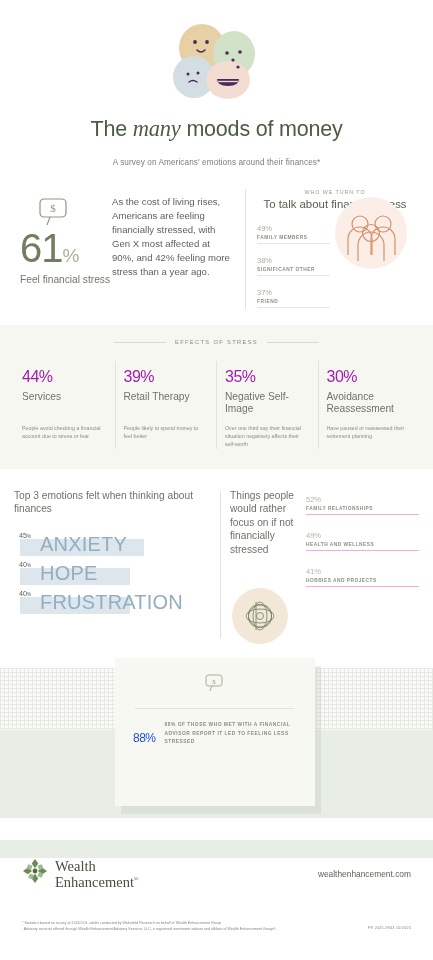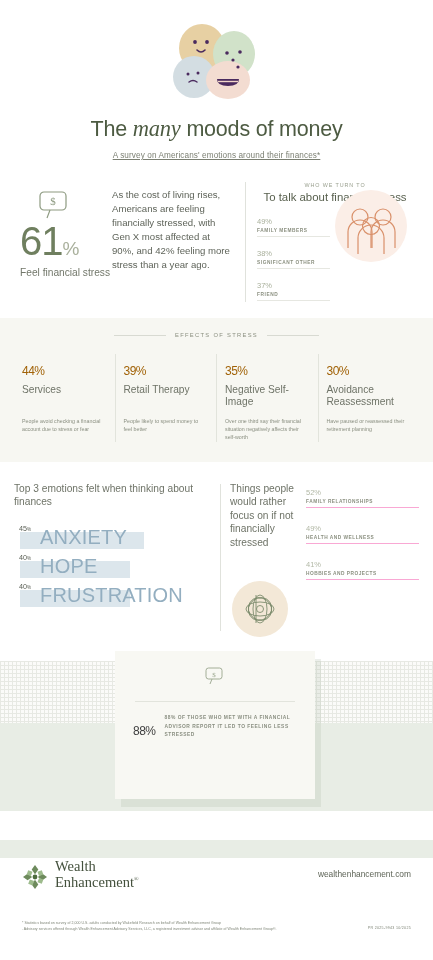--- a/index.html
+++ b/index.html
@@ -23,25 +23,24 @@
     color: #4d5b42;
     letter-spacing: -0.2px;
     font-family: "Liberation Sans", sans-serif;
   }
   .title .em {
     font-family: "Liberation Serif", serif;
     font-style: italic;
     font-size: 22.5px;
   }
   .subtitle {
-    margin-top: 9px;
+    margin-top: 16px;
     font-size: 8.2px;
     color: #7b7f72;
     letter-spacing: 0.1px;
-    text-decoration: underline;
   }
 
   
   .sec1 { display: flex; padding: 22px 20px 0 20px; height: 150px; }
   .s1-left { width: 92px; padding-top: 8px; }
   .bubble-icon { width: 38px; height: 30px; margin-left: 16px; margin-bottom: 2px; }
   .bignum {
     font-size: 40px;
     color: #6f7f5f;
     font-weight: 400;
@@ -72,21 +71,21 @@
 
   
   .sec2 { background: #f7f7f2; padding: 14px 14px 20px 14px; margin-top: 8px; }
   .rule-head { display: flex; align-items: center; justify-content: center; gap: 9px; margin-bottom: 16px; }
   .rule-head .ln { width: 52px; height: 1px; background: #d8dad2; }
   .rule-head .tx { font-size: 5.8px; letter-spacing: 1.3px; color: #8b9080; text-transform: uppercase; }
   .eff-grid { display: flex; }
   .eff { flex: 1; padding: 0 8px; position: relative; }
   .eff + .eff { border-left: 1px solid #e2e4dc; }
   .eff .n { font-size: 25px; color: #6f7f5f; line-height: 1; letter-spacing: -0.5px; }
-  .eff .n span { font-size: 12px; color: #a16207; }
+  .eff .n span { font-size: 16px; color: #a21caf; }
   .eff .nm { font-size: 10.2px; color: #6e7367; line-height: 1.2; margin-top: 5px; min-height: 26px; }
   .eff .ds { font-size: 5.3px; color: #8a8f81; line-height: 1.5; margin-top: 8px; }
 
   
   .sec3 { display: flex; padding: 20px 14px 0 14px; }
   .s3-left { width: 200px; }
   .s3-left .hd { font-size: 10.2px; color: #6e7367; line-height: 1.34; }
   .bars { margin-top: 14px; }
   .barrow { position: relative; height: 29px; }
   .bar-fill { position: absolute; left: 6px; top: 9px; height: 17px; background: #dce6ec; }
@@ -120,27 +119,27 @@
   .plan-card {
     position: absolute; left: 115px; top: 0; width: 200px; height: 148px;
     background: #f8f8f3; box-shadow: 6px 8px 0 rgba(170,180,165,0.22);
     text-align: center; padding: 16px 18px 0 18px;
   }
   .plan-icon { width: 22px; height: 18px; margin: 0 auto 10px auto; }
   .plan-card h2 { font-size: 14px; font-weight: 400; color: #5d6753; line-height: 1.3; }
   .plan-hr { height: 1px; background: #e2e4dc; margin: 16px 2px 12px 2px; }
   .plan-stat { display: flex; align-items: center; gap: 9px; text-align: left; }
   .plan-stat .n { font-size: 24px; color: #717f64; line-height: 1; letter-spacing: -0.5px; }
-  .plan-stat .n span { font-size: 12px; color: #404040; }
+  .plan-stat .n span { font-size: 12px; color: #1d4ed8; }
   .plan-stat .t { font-size: 4.9px; letter-spacing: 0.5px; color: #8a8f81; line-height: 1.75; font-weight: bold; }
 
   
   .footer { position: absolute; left: 0; right: 0; top: 840px; bottom: 0; background: #e8ede5; padding: 18px 22px 0 22px; }
   .foot-top { display: flex; align-items: center; justify-content: space-between; }
-  .logo { display: flex; align-items: flex-end; gap: 7px; }
+  .logo { display: flex; align-items: flex-start; gap: 7px; }
   .logo-mark { width: 26px; height: 26px; }
   .logo-txt { font-family: "Liberation Serif", serif; font-size: 14.5px; color: #43503c; line-height: 1.12; }
   .logo-txt sup { font-size: 6px; vertical-align: super; }
   .site { font-size: 8.4px; color: #5e6457; }
   .disclaimer { position: absolute; left: 22px; top: 80px; font-size: 3.5px; color: #7e8476; line-height: 1.75; letter-spacing: 0.05px; }
   .prcode { position: absolute; right: 22px; top: 86px; font-size: 3.6px; color: #7e8476; letter-spacing: 0.3px; }
 </style>
 </head>
 <body>
 

